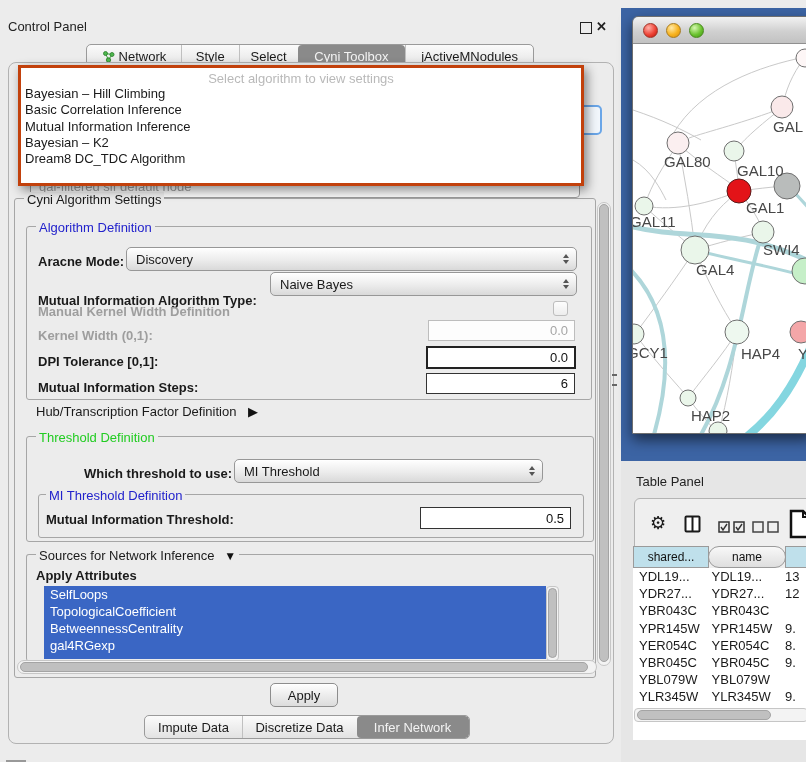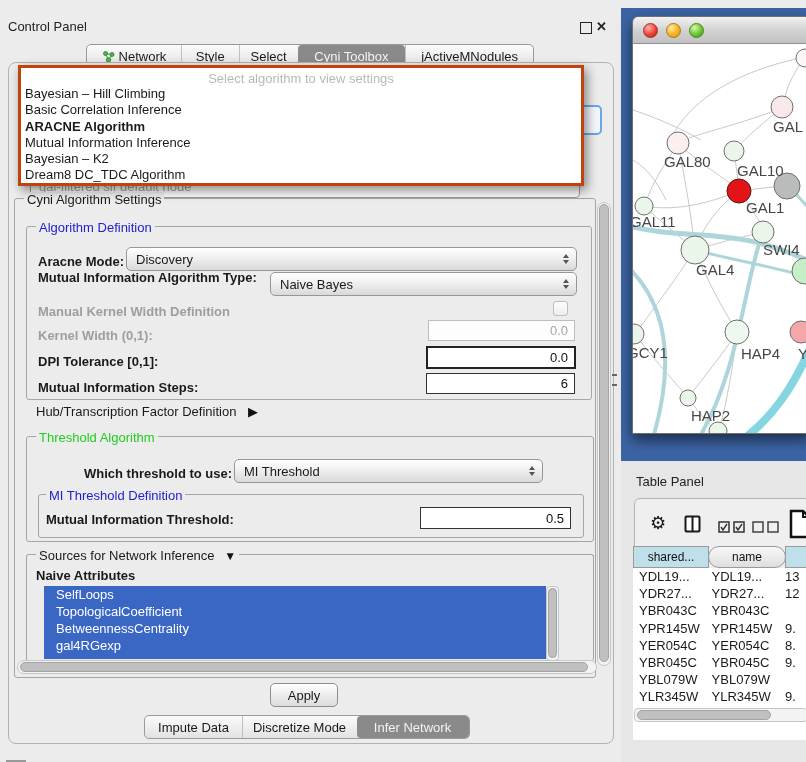--- a/index.html
+++ b/index.html
@@ -45,21 +45,21 @@
   
   .numfield{background:#fff;display:flex;align-items:center;justify-content:flex-end;
             padding-right:6px;font-size:13px;}
   .nf-dis{border:1px solid #bdbdbd;color:#a6a6a6;background:#fdfdfd;}
   .nf-strong{border:2px solid #222;color:#111;}
   .nf-med{border:1px solid #333;color:#111;}
   .checkbox{border:1px solid #bdbdbd;border-radius:3px;background:linear-gradient(#fdfdfd,#ededed);}
   
   .tri-txt{font-size:11px;color:#111;}
   
-  .attr-item{height:17px;line-height:17px;color:#fff;font-size:13px;padding-left:12px;white-space:nowrap;}
+  .attr-item{height:17px;line-height:17px;color:#fff;font-size:13px;padding-left:6px;white-space:nowrap;}
   
   .sbtrack{background:#f3f3f3;border:1px solid #c6c6c6;border-radius:7px;}
   .sbthumb{position:absolute;background:#c0c0c0;border:1px solid #a4a4a4;border-radius:6px;}
   
   .btn{border:1px solid #8d8d8d;border-radius:5px;background:linear-gradient(#fefefe,#dcdcdc);
        display:flex;align-items:center;justify-content:center;font-size:13px;box-shadow:inset 0 1px 0 #fff;}
   
   .net-win{border:1px solid #6f6f6f;border-radius:6px 6px 0 0;box-shadow:0 6px 14px rgba(0,0,0,.55);}
   .net-title{height:26px;border-radius:5px 5px 0 0;border-bottom:1px solid #909090;
              background:linear-gradient(#f2f2f2,#d0d0d0 55%,#c2c2c2);display:flex;align-items:center;padding-left:10px;gap:8px;}
@@ -126,21 +126,20 @@
     <div class="abs" style="left:30px;top:168px;width:548px;height:20px;border:1px solid #9a9a9a;border-radius:4px;
                 background:#f8f8f8;overflow:hidden;">
       <span class="abs" style="left:8px;top:-6px;font-size:13px;color:#9c9c9c;white-space:nowrap;">gal-filtered sif default node</span>
     </div>
     <div class="abs" style="left:578px;top:97px;width:20px;height:26px;border:2px solid #6aa6e8;border-radius:5px;background:#f2f7fc;"></div>
 
     <div class="abs dd" style="left:18px;top:57px;width:560px;height:115px;">
       <div class="dd-placeholder">Select algorithm to view settings</div>
       <div class="dd-item">Bayesian – Hill Climbing</div>
       <div class="dd-item">Basic Correlation Inference</div>
-      <div class="dd-item bold">ARACNE Algorithm</div>
       <div class="dd-item">Mutual Information Inference</div>
       <div class="dd-item">Bayesian – K2</div>
       <div class="dd-item">Dream8 DC_TDC Algorithm</div>
     </div>
 
     <div class="abs gbox" style="left:14px;top:190px;width:580px;height:478px;"></div>
     <span class="abs group-label" style="left:24px;top:184px;">Cyni Algorithm Settings</span>
 
     <div class="abs sbtrack" style="left:597px;top:194px;width:12px;height:462px;">
       <div class="sbthumb" style="left:1px;top:1px;width:8px;height:456px;"></div>
@@ -151,21 +150,21 @@
 
     <span class="abs blabel" style="left:38px;top:246px;">Aracne Mode:</span>
     <div class="abs combo" style="left:126px;top:239px;width:440px;height:22px;">
       <span>Discovery</span>
       <span class="arrows">
           <span class="tri-up"></span>
           <span class="tri-dn"></span>
         </span>
     </div>
 
-    <span class="abs blabel" style="left:38px;top:262px;">Mutual Information Algorithm Type:</span>
+    <span class="abs blabel" style="left:38px;top:285px;">Mutual Information Algorithm Type:</span>
     <div class="abs combo" style="left:270px;top:264px;width:296px;height:22px;">
       <span>Naive Bayes</span>
       <span class="arrows">
           <span class="tri-up"></span>
           <span class="tri-dn"></span>
         </span>
     </div>
 
     <span class="abs glabel" style="left:38px;top:296px;">Manual Kernel Width Definition</span>
     <div class="abs checkbox" style="left:553px;top:293px;width:13px;height:13px;"></div>
@@ -184,21 +183,21 @@
     <div class="abs numfield nf-med" style="left:426px;top:365px;width:141px;height:19px;">
       <span>6</span>
     </div>
 
     <span class="abs plain" style="left:36px;top:396px;">
       <span>Hub/Transcription Factor Definition</span>
       <span class="tri-txt" style="margin-left:8px;font-size:13px;">▶</span>
     </span>
 
     <div class="abs gbox" style="left:26px;top:428px;width:566px;height:104px;"></div>
-    <span class="abs group-label lbl-green" style="left:36px;top:422px;">Threshold Algorithm</span>
+    <span class="abs group-label lbl-green" style="left:36px;top:422px;">Threshold Definition</span>
 
     <span class="abs blabel" style="left:84px;top:458px;">Which threshold to use:</span>
     <div class="abs combo" style="left:234px;top:451px;width:298px;height:22px;">
       <span>MI Threshold</span>
       <span class="arrows">
           <span class="tri-up"></span>
           <span class="tri-dn"></span>
         </span>
     </div>
 
@@ -207,21 +206,21 @@
     <span class="abs blabel" style="left:46px;top:504px;">Mutual Information Threshold:</span>
     <div class="abs numfield nf-med" style="left:420px;top:499px;width:143px;height:20px;">
       <span>0.5</span>
     </div>
 
     <div class="abs gbox" style="left:26px;top:546px;width:566px;height:106px;border-bottom:none;"></div>
     <span class="abs group-label" style="left:36px;top:540px;">
       <span>Sources for Network Inference</span>
       <span class="tri-txt" style="margin-left:6px;font-size:12px;">▼</span>
     </span>
-    <span class="abs blabel" style="left:36px;top:560px;">Naive Attributes</span>
+    <span class="abs blabel" style="left:36px;top:560px;">Apply Attributes</span>
 
     <div class="abs" style="left:44px;top:578px;width:502px;height:73px;overflow:hidden;background:#3a66c4;">
       <div class="attr-item" style="background:#3a66c4;">SelfLoops</div>
       <div class="attr-item" style="background:#3a66c4;">TopologicalCoefficient</div>
       <div class="attr-item" style="background:#3a66c4;">BetweennessCentrality</div>
       <div class="attr-item" style="background:#3a66c4;">gal4RGexp</div>
     </div>
     <div class="abs sbtrack" style="left:546px;top:578px;width:11px;height:73px;border-radius:4px;">
       <div class="sbthumb" style="left:1px;top:1px;width:7px;height:68px;"></div>
     </div>
@@ -232,21 +231,21 @@
 
     <div class="abs btn" style="left:270px;top:675px;width:66px;height:22px;">
       <span>Apply</span>
     </div>
 
     <div class="abs tabbar" style="left:144px;top:707px;width:324px;height:22px;">
       <div class="tab first" style="width:96px;">
         <span>Impute Data</span>
       </div>
       <div class="tab" style="width:114px;">
-        <span>Discretize Mode</span>
+        <span>Discretize Data</span>
       </div>
       <div class="tab selected" style="width:112px;">
         <span>Infer Network</span>
       </div>
     </div>
 
     <div class="abs" style="left:6px;top:752px;width:16px;height:10px;border:2px solid #999;background:#ddd;"></div>
     <div class="abs" style="left:612px;top:366px;width:5px;height:8px;border-top:2px solid #666;border-bottom:2px solid #666;"></div>
   </div>
 

